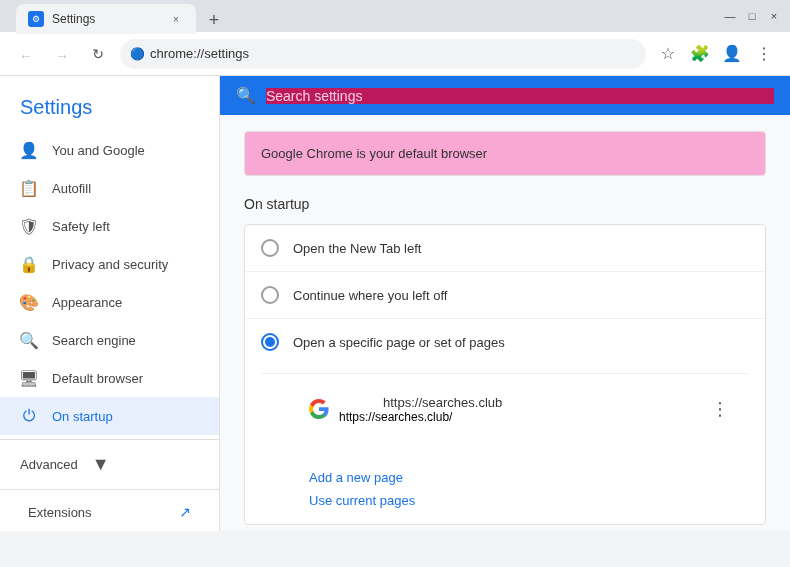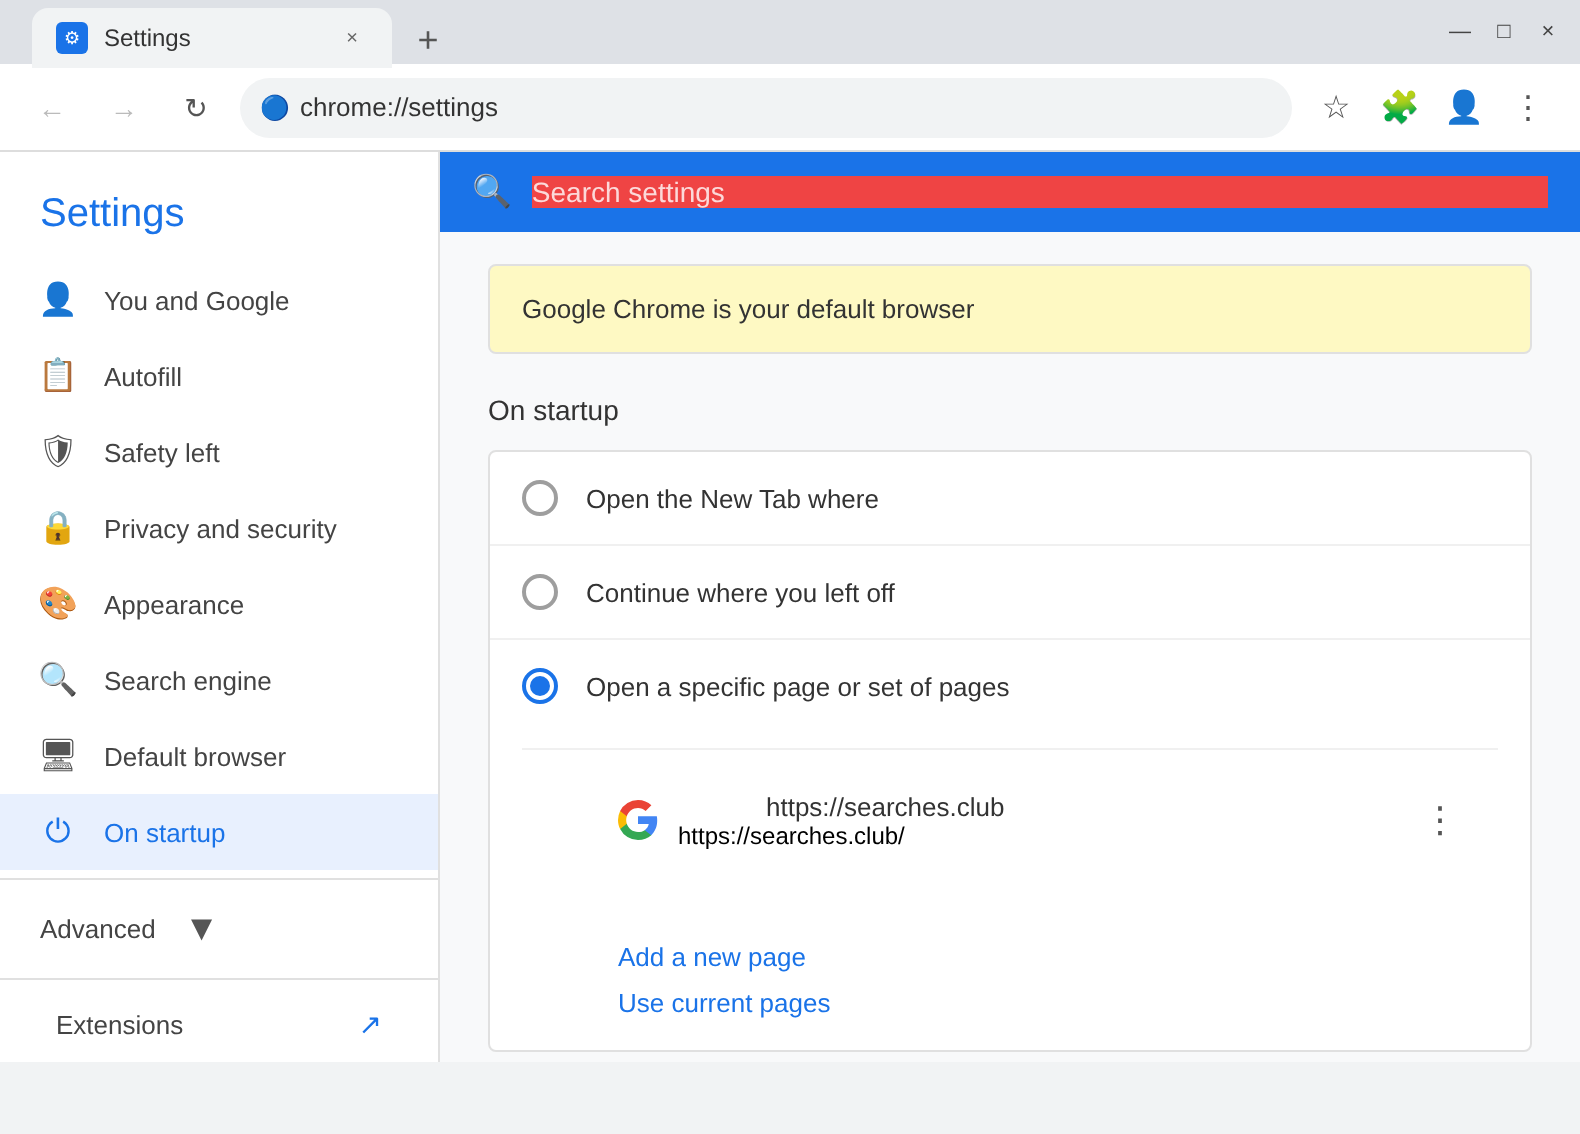--- a/index.html
+++ b/index.html
@@ -186,37 +186,37 @@
       position: relative;
     }
     .search-bar {
       background: #1a73e8;
       padding: 10px 16px;
       display: flex;
       align-items: center;
       gap: 10px;
     }
     .search-bar-input {
-      background: #ef4444;
+      background: #be185d;
       border: none;
       outline: none;
       color: white;
       font-size: 14px;
       flex: 1;
       caret-color: white;
     }
     .search-bar-input::placeholder { color: rgba(255,255,255,0.8); }
     .search-icon-white { color: rgba(255,255,255,0.9); font-size: 16px; }
 
     .content-inner {
       padding: 16px 24px;
     }
 
     .default-browser-box {
-      background: #fef9c3;
+      background: #f9a8d4;
       border: 1px solid #e0e0e0;
       border-radius: 4px;
       padding: 14px 16px;
       margin-bottom: 20px;
       font-size: 13px;
       color: #333;
     }
 
     .section-title {
       font-size: 14px;
@@ -412,21 +412,21 @@
       <div class="default-browser-box">
         <span>Google Chrome is your default browser</span>
       </div>
 
       <div class="section-title">On startup</div>
 
       <div class="radio-card">
 
         <div class="radio-row">
           <div class="radio-circle"></div>
-          <span class="radio-label">Open the New Tab where</span>
+          <span class="radio-label">Open the New Tab left</span>
         </div>
 
         <div class="radio-row">
           <div class="radio-circle"></div>
           <span class="radio-label">Continue where you left off</span>
         </div>
 
         <div class="radio-row" style="flex-direction: column; align-items: flex-start; padding-bottom: 0;">
           <div style="display:flex; align-items:center; gap:14px; padding-bottom: 8px;">
             <div class="radio-circle selected"></div>

